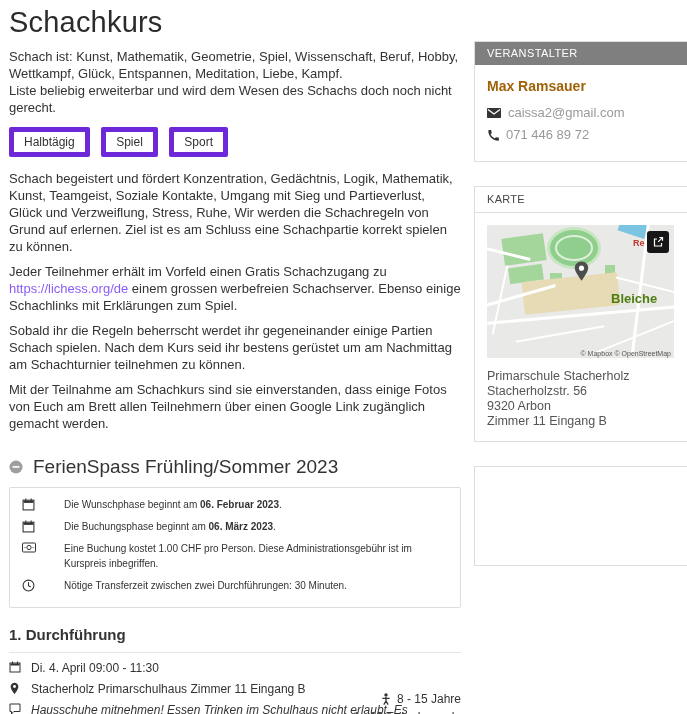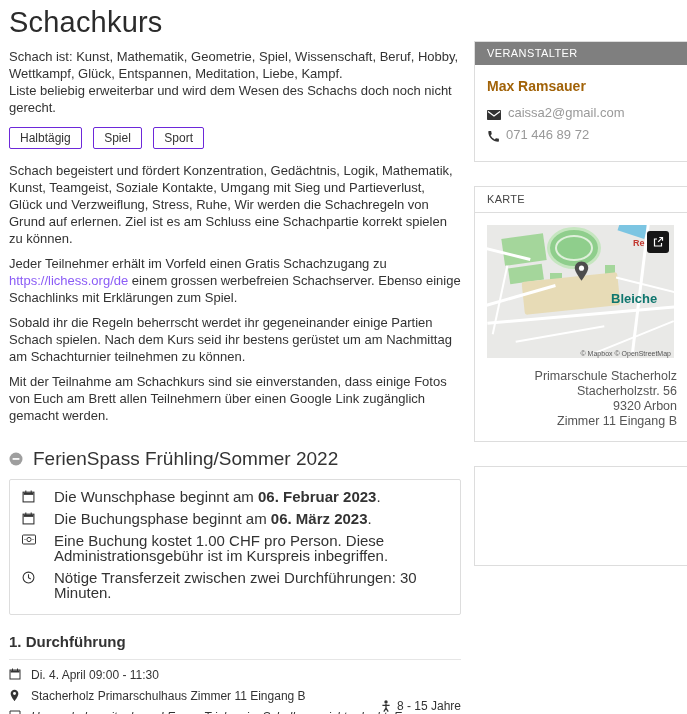--- a/index.html
+++ b/index.html
@@ -4,67 +4,67 @@
 <style>
   html,body{margin:0;padding:0;background:#fff;}
   .page{position:relative;width:687px;height:714px;overflow:hidden;background:#fff;
         font-family:"Liberation Sans",sans-serif;color:#333;}
   
   .main{position:absolute;left:9px;top:0;width:452px;}
   h1{font-size:29px;font-weight:400;color:#2b2b2b;margin:6px 0 9px;letter-spacing:.2px;}
   .main p{font-size:13px;line-height:17px;margin:0 0 8px;hyphens:auto;-webkit-hyphens:auto;}
   .intro span{display:block;}
   .tags{margin:11px 0 13px;}
-  .tag{display:inline-block;border:1px solid #6d28d9;border-radius:2px;background:#fff;
+  .tag{display:inline-block;border:5px solid #6d28d9;border-radius:2px;background:#fff;
        padding:3px 10px;font-size:12px;color:#333;margin-right:7px;cursor:pointer;}
   .link{color:#8b5cf6;text-decoration:none;}
   
   .season-heading{display:flex;align-items:center;gap:10px;font-size:19px;font-weight:400;
                   color:#333;margin:24px 0 9px;}
   .season-box{border:1px solid #ddd;border-radius:2px;padding:9px 12px 7px;}
-  .s-item{display:flex;gap:17px;font-size:15px;line-height:15px;margin:0 0 7px;}
+  .s-item{display:flex;gap:27px;font-size:10px;line-height:15px;margin:0 0 7px;}
   .s-item .ic{flex:0 0 15px;padding-top:1px;}
   
   h3{font-size:15px;font-weight:700;color:#333;margin:18px 0 9px;}
   hr{border:none;border-top:1px solid #e6e6e6;margin:0 0 8px;}
   .session{position:relative;font-size:12px;}
   .row{display:flex;gap:8px;margin:0 0 7px;line-height:14px;align-items:flex-start;}
   .row .ic{flex:0 0 14px;padding-top:0;}
   .note{font-style:italic;max-width:388px;line-height:15px;}
   .session-right{position:absolute;top:1px;right:0;width:140px;text-align:right;margin-top:30px;}
   .r-row{display:flex;justify-content:flex-end;align-items:center;gap:6px;margin-bottom:4px;line-height:14px;}
   .chev{color:#666;font-size:13px;line-height:10px;}
   
   .sidebar{position:absolute;left:474px;top:41px;width:216px;}
   .box{border:1px solid #ddd;background:#fff;margin-bottom:24px;}
   .box-header-dark{background:#7f7f7f;color:#fff;font-size:11px;letter-spacing:.4px;
                    padding:6px 12px;line-height:11px;}
   .org-body{padding:13px 12px 12px;}
   .org-name{font-size:14px;font-weight:700;color:#a16207;margin:0 0 11px;}
-  .c-row{display:flex;align-items:flex-end;gap:7px;color:#999;font-size:13px;margin-bottom:7px;}
+  .c-row{display:flex;align-items:center;gap:7px;color:#999;font-size:13px;margin-bottom:7px;}
   .box-header-light{font-size:11px;color:#444;letter-spacing:.3px;padding:7px 12px;
                     border-bottom:1px solid #ddd;line-height:11px;}
   
   .map{position:relative;margin:12px 12px 9px;width:187px;height:133px;background:#e9e9e7;overflow:hidden;cursor:grab;}
   .m-road{position:absolute;background:#fff;}
   .m-field{position:absolute;background:#a4d69b;}
   .m-track{position:absolute;left:60px;top:2px;width:54px;height:42px;border-radius:50%;
            background:#8fce8c;border:3px solid #c6e6c0;box-sizing:border-box;}
   .m-track::after{content:"";position:absolute;inset:5px;border-radius:50%;border:2px solid #dff0db;}
   .m-campus{position:absolute;left:36px;top:52px;width:96px;height:33px;background:#e7dbb6;
             transform:rotate(-6deg);border-radius:3px;}
   .m-water{position:absolute;left:132px;top:-4px;width:28px;height:14px;background:#7cc5e2;transform:rotate(18deg);}
   .m-pin{position:absolute;left:86px;top:33px;}
-  .m-label{position:absolute;font-size:13px;font-weight:700;color:#0f766e;padding-left:11px;}
+  .m-label{position:absolute;font-size:13px;font-weight:700;color:#4d7c0f;padding-left:11px;}
   .m-label-red{position:absolute;font-size:9px;font-weight:700;color:#c2372f;}
   .m-expand{position:absolute;right:5px;top:6px;width:22px;height:22px;background:#161616;border-radius:3px;
             display:flex;align-items:center;justify-content:center;cursor:pointer;}
   .m-attrib{position:absolute;right:3px;bottom:1px;font-size:7px;color:#555;cursor:pointer;}
   .addr{padding:2px 12px 12px;font-size:12.5px;line-height:15px;color:#555;}
-  .addr span{display:block;text-align:right;}
+  .addr span{display:block;}
   .empty-box{height:98px;}
   svg{display:block;}
 </style>
 </head>
 <body>
 
 <div class="page">
 
   <main class="main">
     <h1>Schachkurs</h1>
@@ -88,21 +88,21 @@
 
     <p>Mit der Teilnahme am Schachkurs sind sie einverstanden, dass einige Fotos von Euch am Brett allen Teilnehmern über einen Google Link zugänglich gemacht werden.</p>
 
     <div class="season-heading">
       <span>
         <svg width="14" height="14" viewBox="0 0 14 14">
             <circle cx="7" cy="7" r="6.5" fill="#9e9e9e"></circle>
             <rect x="3.6" y="6.1" width="6.8" height="1.7" fill="#fff"></rect>
           </svg>
       </span>
-      <span>FerienSpass Frühling/Sommer 2022</span>
+      <span>FerienSpass Frühling/Sommer 2023</span>
     </div>
 
     <div class="season-box">
       <div class="s-item">
         <span class="ic">
           <svg width="13" height="13" viewBox="0 0 12 12">
               <line x1="3.5" y1="0.5" x2="3.5" y2="3" stroke="#333"></line>
               <line x1="8.5" y1="0.5" x2="8.5" y2="3" stroke="#333"></line>
               <rect x="1" y="2" width="10" height="9" fill="none" stroke="#333"></rect>
               <rect x="1.5" y="2.5" width="9" height="2" fill="#333"></rect>

